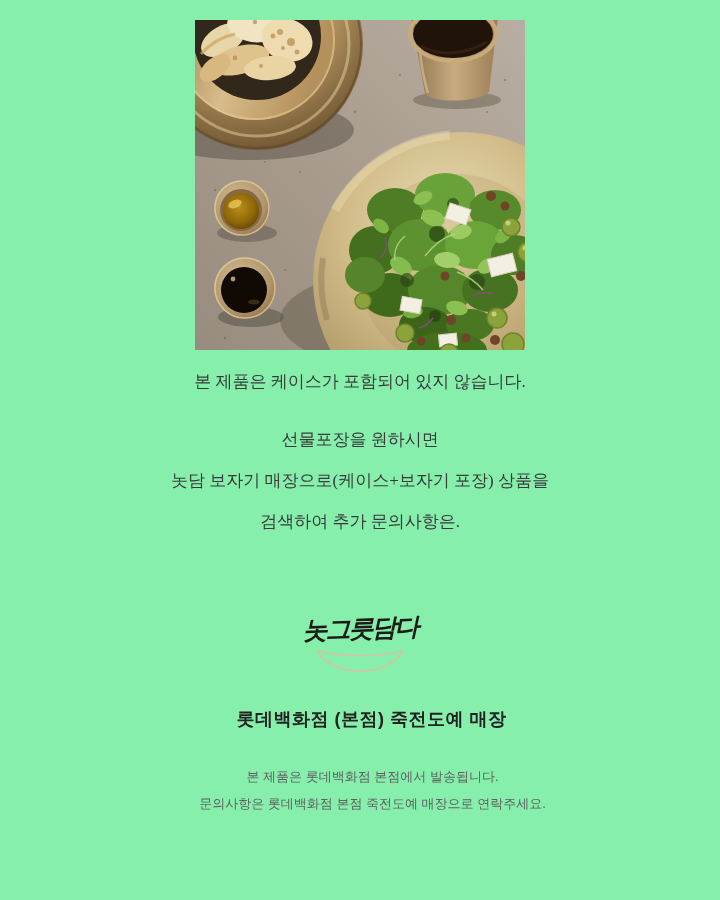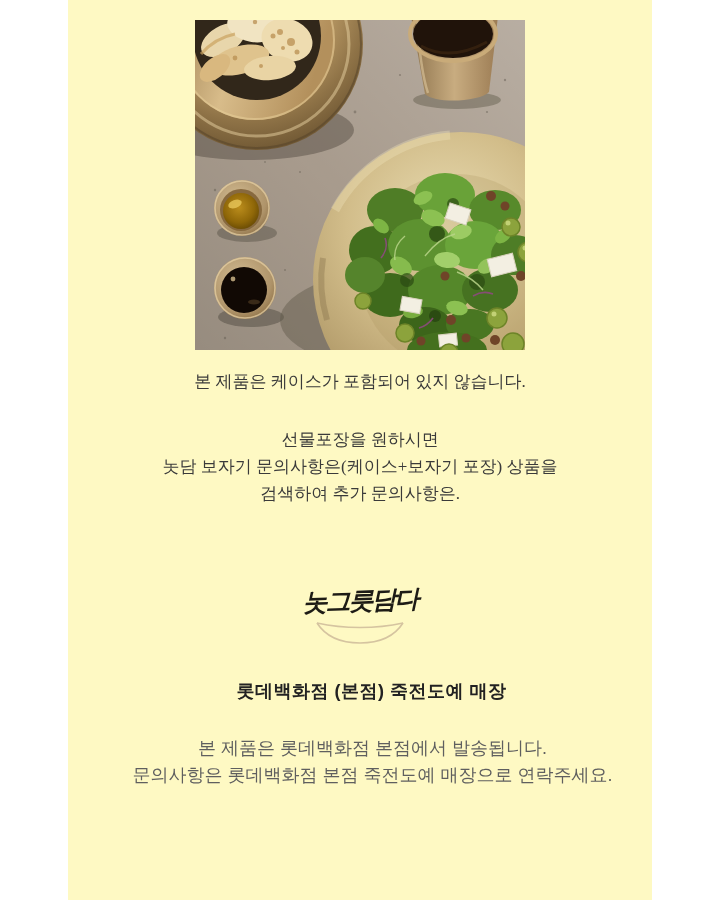--- a/index.html
+++ b/index.html
@@ -1,39 +1,39 @@
 <!DOCTYPE html>
 <html><head>
 <meta charset="utf-8">
 <style>
   html,body{margin:0;padding:0;background:#ffffff;}
   .page{
     position:relative;
-    width:584px;height:900px;
+    width:720px;height:900px;
     margin:0 auto;
-    background:#fef9c3;
+    background:#86efac;
     font-family:"Liberation Sans","DejaVu Sans",sans-serif;
     text-align:center;
     overflow:hidden;
   }
   .photo{
     width:330px;height:330px;
     margin:20px auto 0;
     line-height:0;
   }
   .photo svg{width:330px;height:330px;display:block;}
   .serif{
     font-family:"Liberation Serif","DejaVu Serif",serif;
     color:#3a3a3a;
     font-size:17px;
     line-height:27px;
   }
   .notice{margin:18px 0 0 0;}
   .gift{margin:31px 0 0 0;}
-  .gift p{margin:0;}
+  .gift p{margin:14px;}
   .logo{margin:77px auto 0;width:140px;}
   .logo-calligraphy{
     font-family:"Liberation Serif","DejaVu Serif",serif;
     font-weight:bold;
     font-style:italic;
     font-size:25px;
     line-height:34px;
     color:#1d1b15;
     letter-spacing:-2px;
     transform:rotate(-2deg);
@@ -51,21 +51,21 @@
   .store-phone{
     margin:0;
     font-size:20px;
     font-weight:bold;
     line-height:27px;
     letter-spacing:0.5px;
   }
   .shipping{
     margin:30px 0 0 0;
     color:#5f5f5f;
-    font-size:18px;
+    font-size:13px;
     line-height:27px;
     padding-left:25px;
   }
   .shipping p{margin:0;}
 </style>
 </head>
 <body>
 
 <div class="page">
 
@@ -282,21 +282,21 @@
           </g>
         </g>
       </g>
     </svg>
   </div>
 
   <p class="serif notice">본 제품은 케이스가 포함되어 있지 않습니다.</p>
 
   <div class="serif gift">
     <p>선물포장을 원하시면</p>
-    <p>놋담 보자기 문의사항은(케이스+보자기 포장) 상품을</p>
+    <p>놋담 보자기 매장으로(케이스+보자기 포장) 상품을</p>
     <p>검색하여 추가 문의사항은.</p>
   </div>
 
   <div class="logo">
     <div class="logo-calligraphy">놋그릇담다</div>
     <svg class="logo-bowl" width="92" height="26" viewBox="0 0 92 26" aria-hidden="true">
       <path d="M3,3 C30,9 62,9 89,3" fill="none" stroke="#d5c4a0" stroke-width="1.6"></path>
       <path d="M3,3 C12,17 28,23 46,23 C64,23 80,17 89,3" fill="none" stroke="#d5c4a0" stroke-width="1.6"></path>
     </svg>
   </div>

